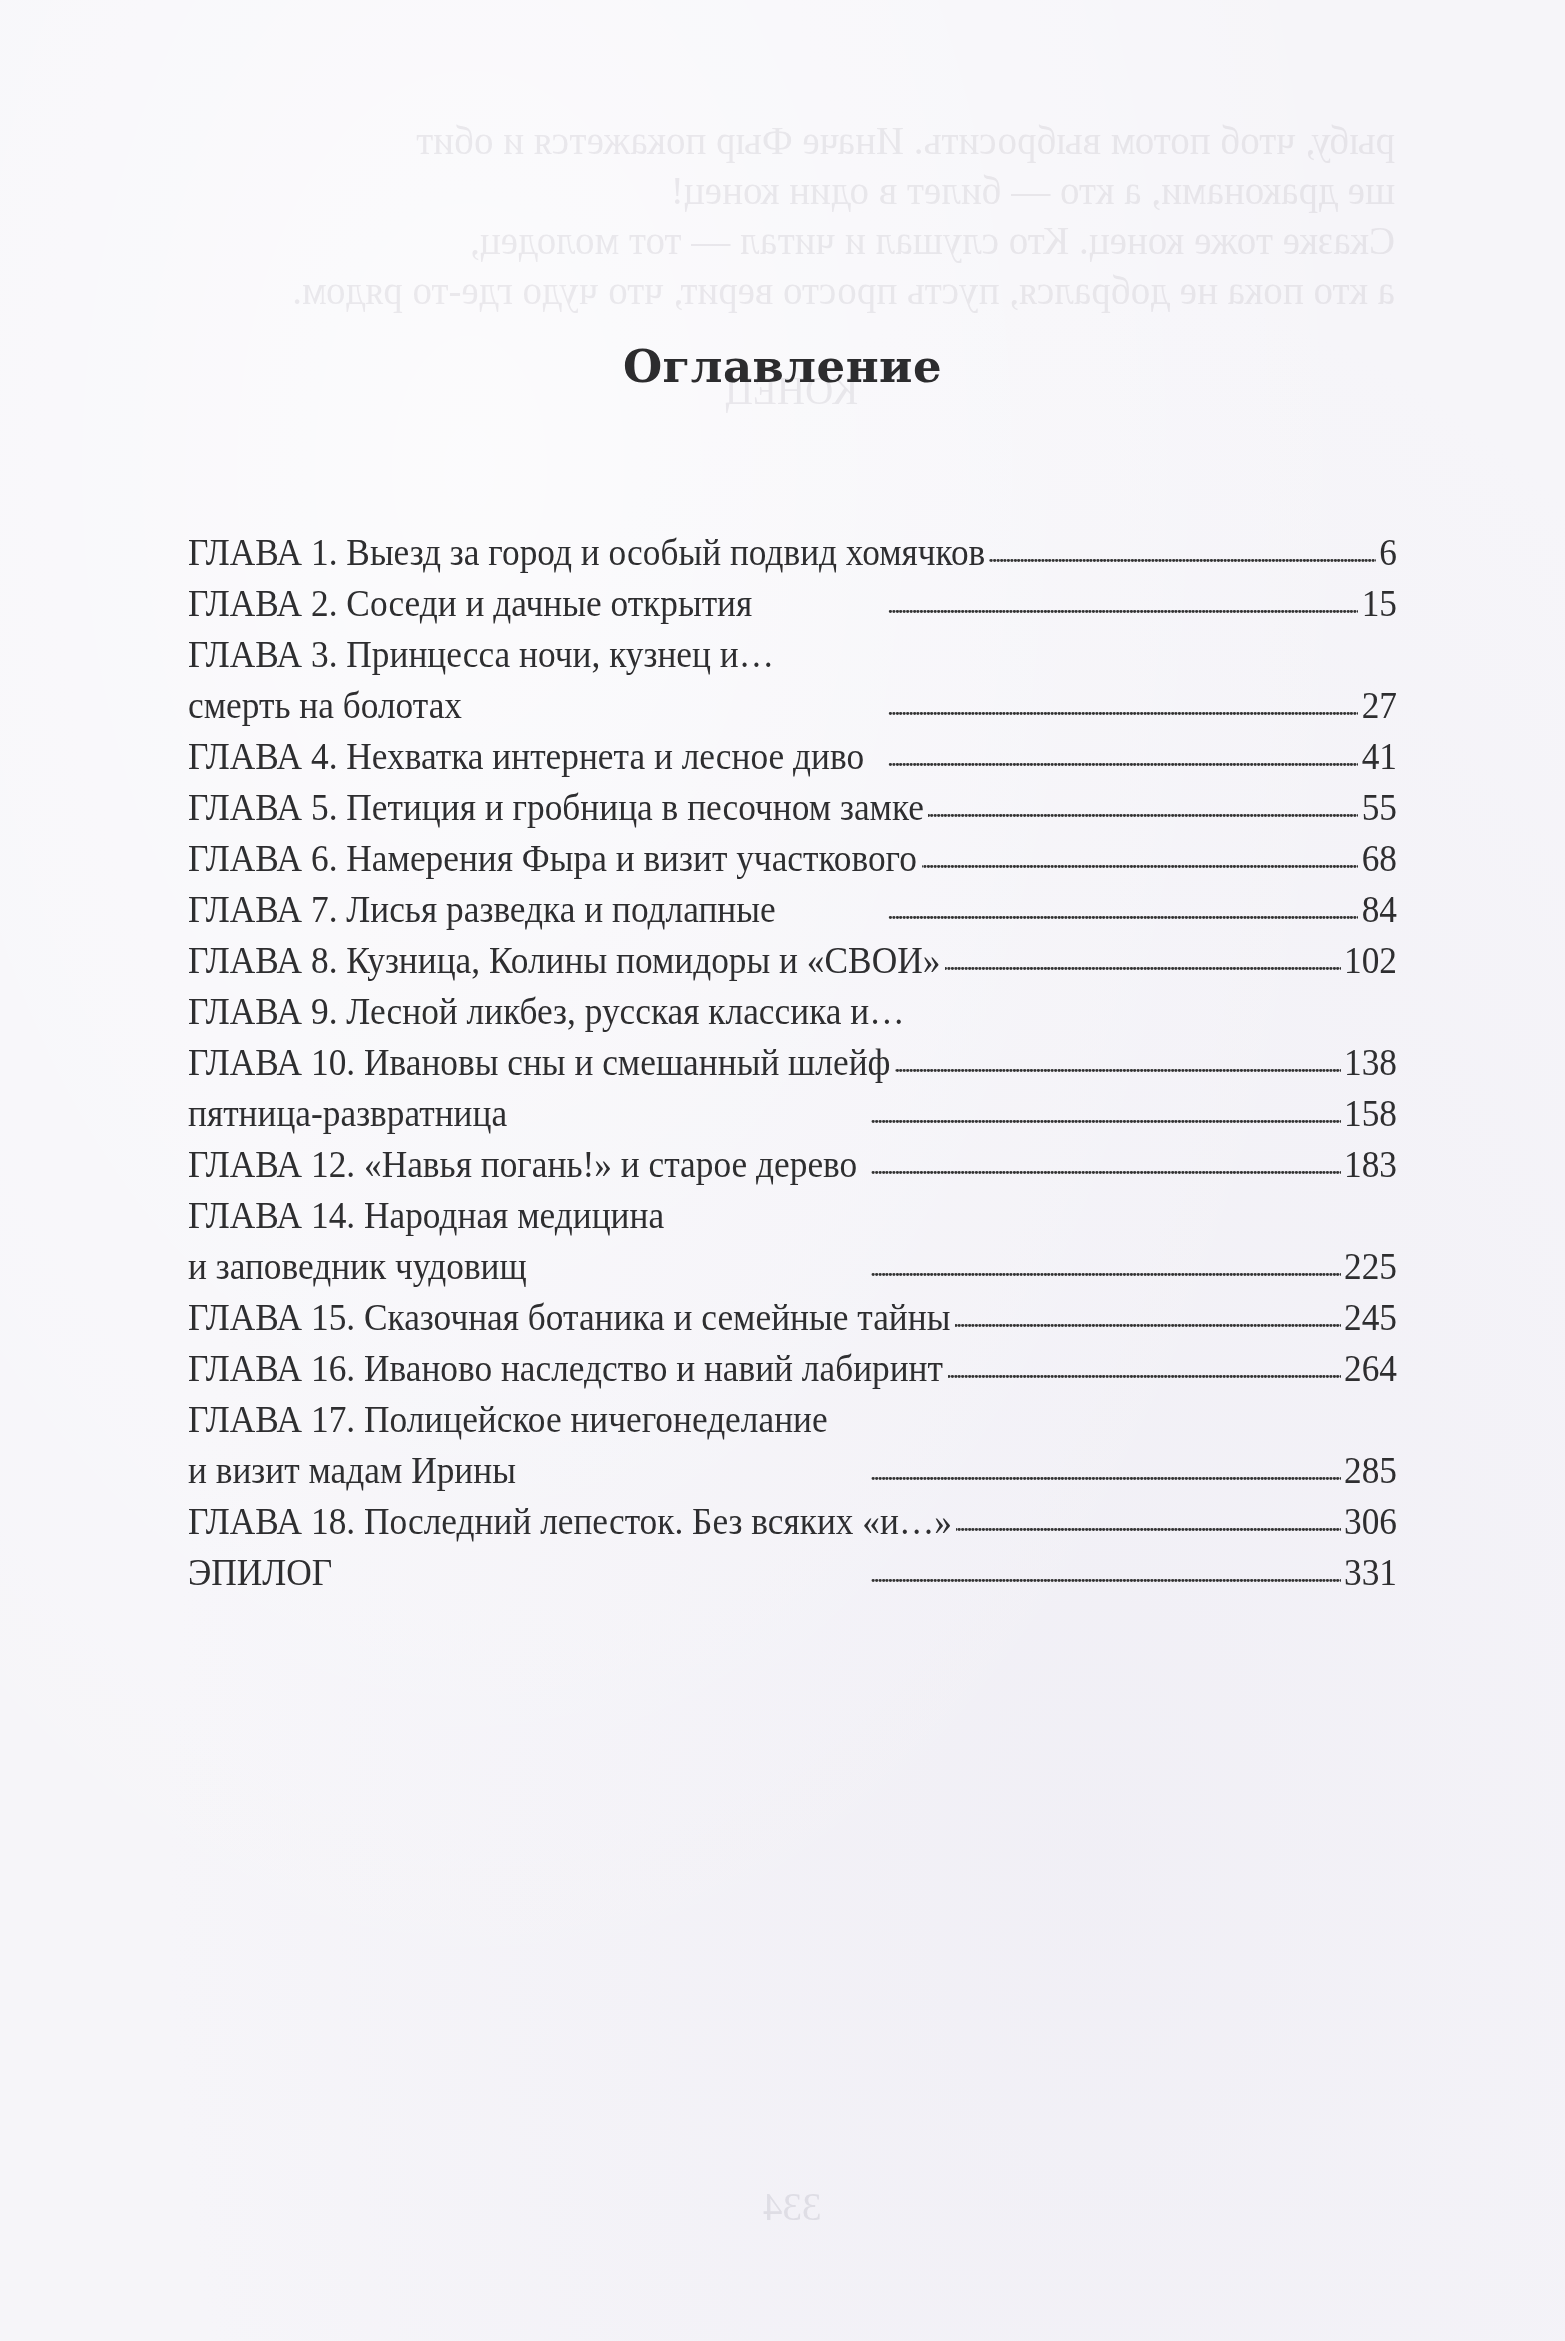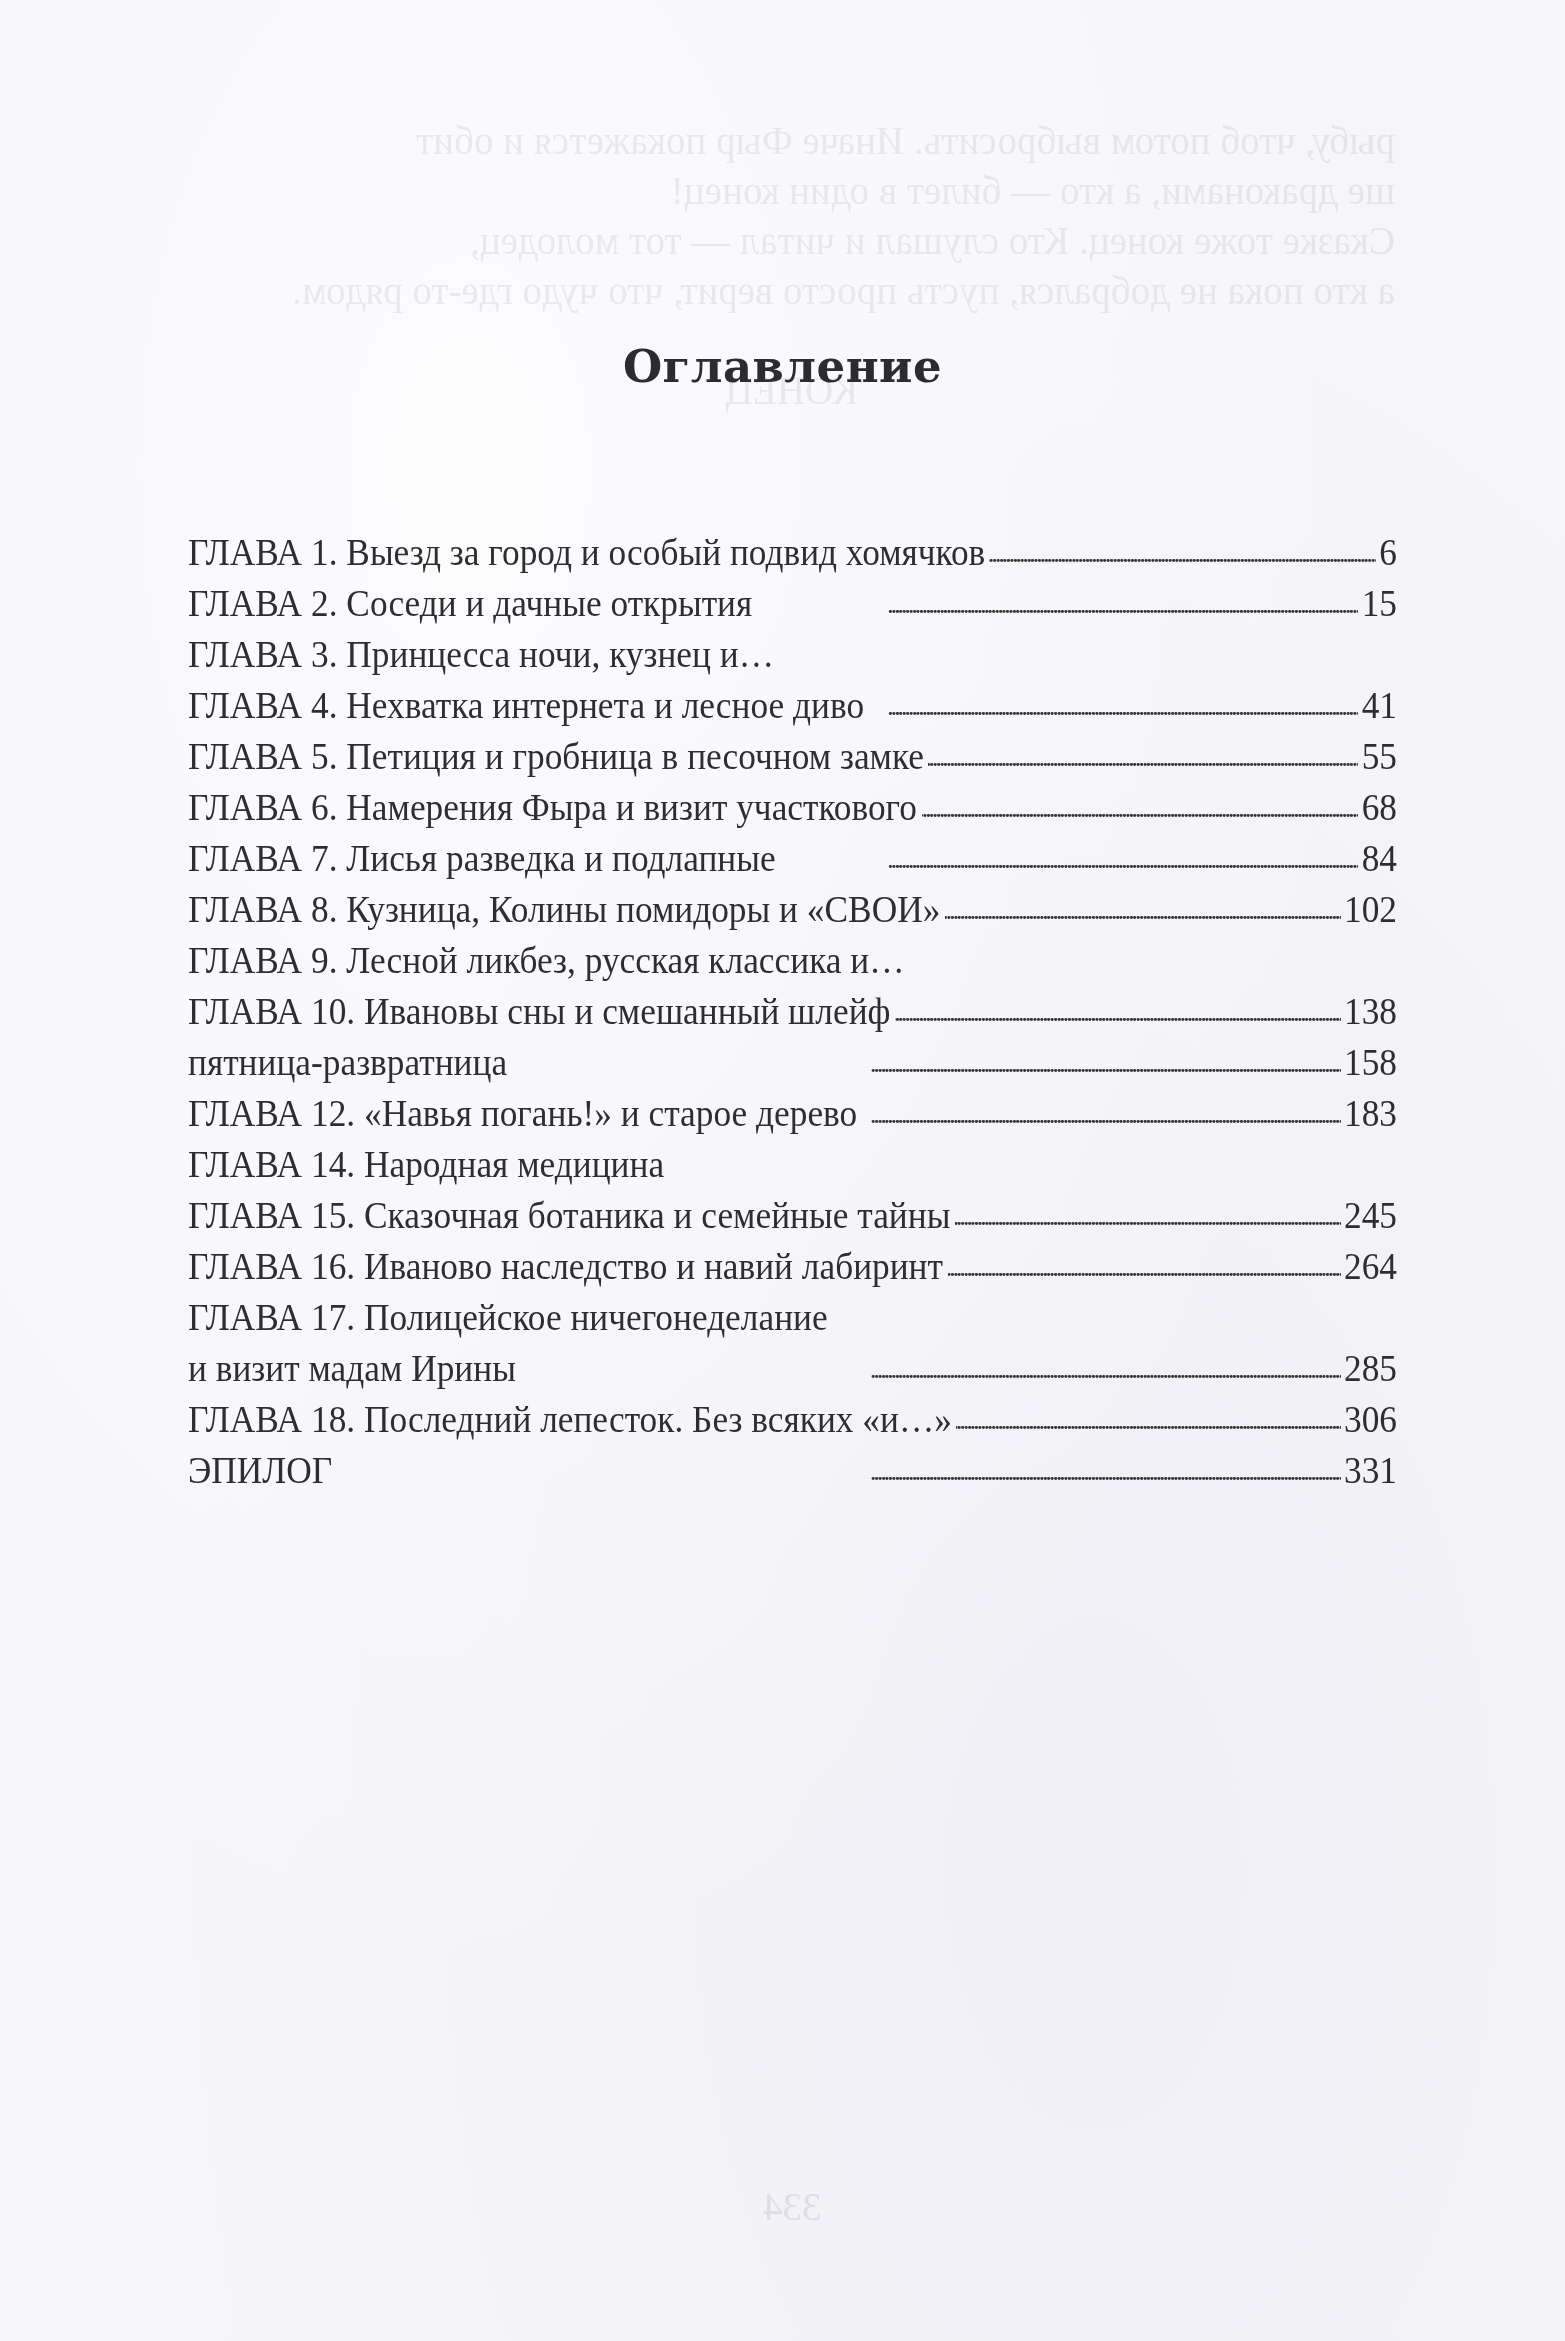--- a/index.html
+++ b/index.html
@@ -137,20 +137,25 @@
         <div class="toc-line">
           <span class="toc-text" style="margin-right: -42px;">ГЛАВА 2. Соседи и дачные открытия</span>
           <span class="toc-dots"></span>
           <span class="toc-page" style="margin-left: -2.6px;">15</span>
         </div>
       </div>
       <div>
         <div class="toc-line">
           <span class="toc-text" style="margin-right: -44px;">ГЛАВА 3. Принцесса ночи, кузнец и…</span>
         </div>
+        <div class="toc-line">
+          <span class="toc-text" style="margin-right: -20px;">смерть на болотах</span>
+          <span class="toc-dots"></span>
+          <span class="toc-page" style="margin-left: -2.6px;">27</span>
+        </div>
       </div>
       <div>
         <div class="toc-line">
           <span class="toc-text" style="margin-right: -50px;">ГЛАВА 4. Нехватка интернета и лесное диво</span>
           <span class="toc-dots"></span>
           <span class="toc-page" style="margin-left: -2.6px;">41</span>
         </div>
       </div>
       <div>
         <div class="toc-line">
@@ -203,20 +208,25 @@
         <div class="toc-line">
           <span class="toc-text" style="margin-right: -50px;">ГЛАВА 12. «Навья погань!» и старое дерево</span>
           <span class="toc-dots"></span>
           <span class="toc-page" style="margin-left: -4.4px;">183</span>
         </div>
       </div>
       <div>
         <div class="toc-line">
           <span class="toc-text" style="margin-right: -35px;">ГЛАВА 14. Народная медицина</span>
         </div>
+        <div class="toc-line">
+          <span class="toc-text" style="margin-right: -25.5px;">и заповедник чудовищ</span>
+          <span class="toc-dots"></span>
+          <span class="toc-page" style="margin-left: -4.4px;">225</span>
+        </div>
       </div>
       <div>
         <div class="toc-line">
           <span class="toc-text" style="margin-right: -57px;">ГЛАВА 15. Сказочная ботаника и семейные тайны</span>
           <span class="toc-dots"></span>
           <span class="toc-page" style="margin-left: -4.4px;">245</span>
         </div>
       </div>
       <div>
         <div class="toc-line">

